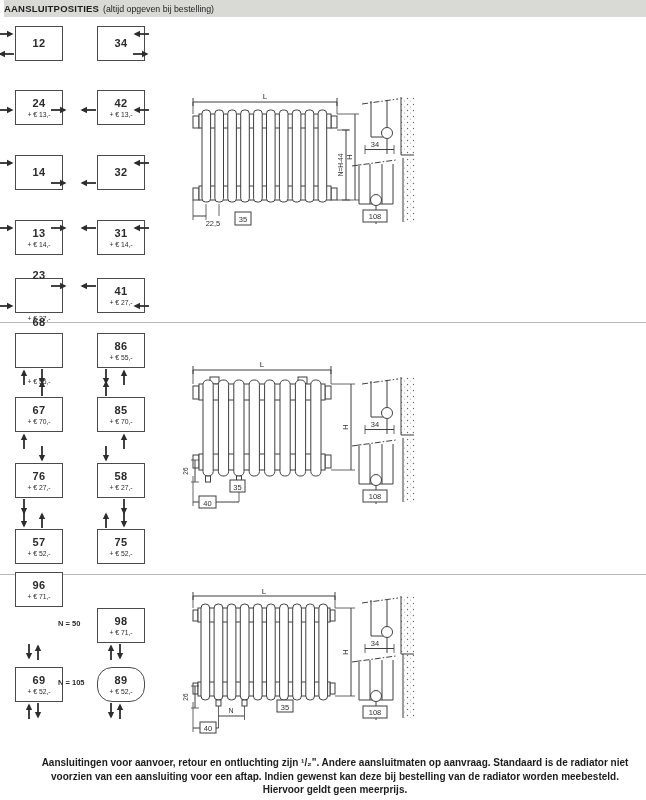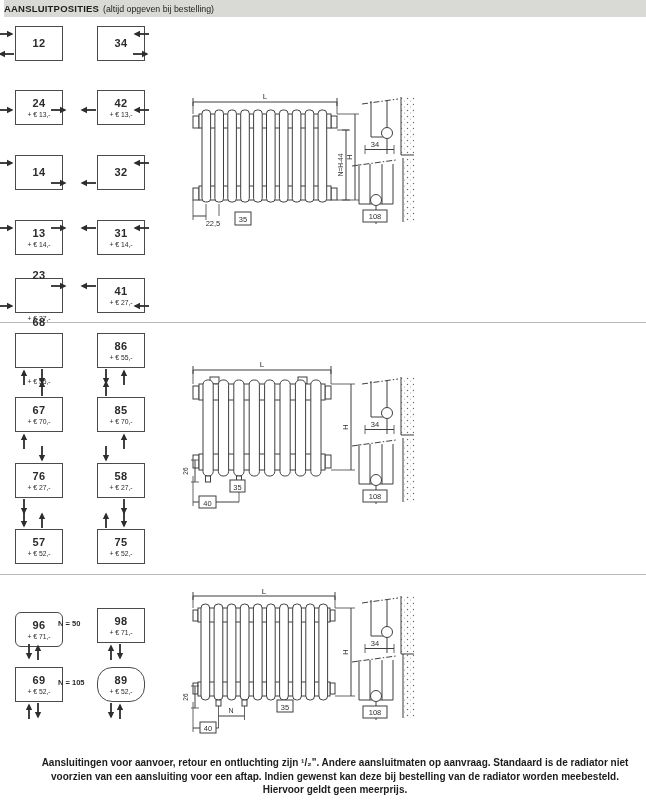--- a/index.html
+++ b/index.html
@@ -246,21 +246,21 @@
         <div class="price">+ € 52,-</div>
       </div>
       <div class="flow-arrow" style="left: 102px; top: 512px;"><svg width="8" height="16">
           <line x1="4" y1="2" x2="4" y2="16"></line>
           <polygon points="0.8,7 4,0.5 7.2,7"></polygon>
         </svg></div>
       <div class="flow-arrow" style="left: 120px; top: 512px;"><svg width="8" height="16">
           <line x1="4" y1="0" x2="4" y2="14"></line>
           <polygon points="0.8,9 4,15.5 7.2,9"></polygon>
         </svg></div>
-      <div class="conn-box" style="left: 15px; top: 612px; border-radius: 6px;">
+      <div class="conn-box" style="left: 15px; top: 572px;">
         <div class="code">96</div>
         <div class="price">+ € 71,-</div>
       </div>
       <div class="flow-arrow" style="left: 25px; top: 644px;"><svg width="8" height="16">
           <line x1="4" y1="0" x2="4" y2="14"></line>
           <polygon points="0.8,9 4,15.5 7.2,9"></polygon>
         </svg></div>
       <div class="flow-arrow" style="left: 34px; top: 644px;"><svg width="8" height="16">
           <line x1="4" y1="2" x2="4" y2="16"></line>
           <polygon points="0.8,7 4,0.5 7.2,7"></polygon>

